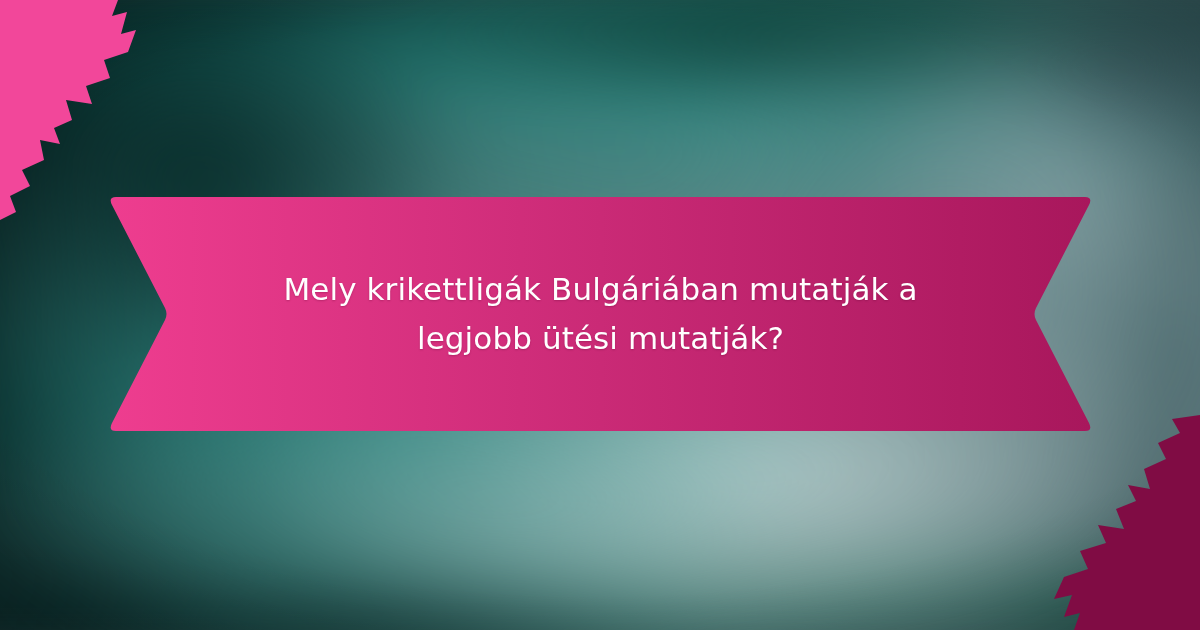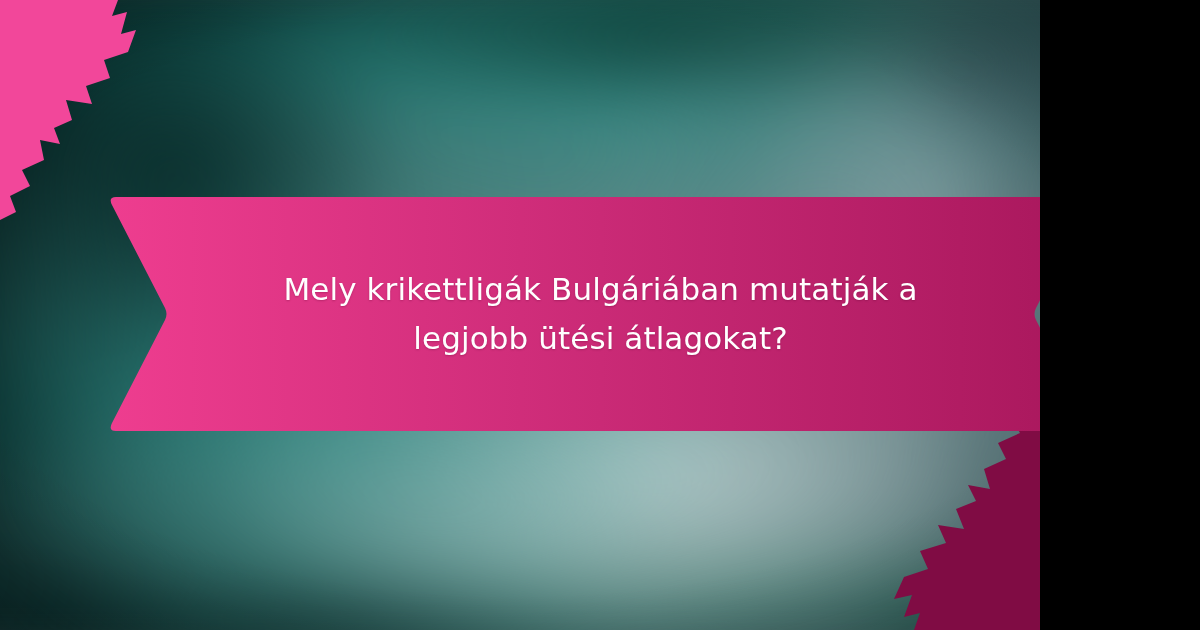--- a/index.html
+++ b/index.html
@@ -6,21 +6,21 @@
     margin: 0;
     padding: 0;
     background: #000;
   }
   body {
     font-family: "DejaVu Sans", sans-serif;
   }
 
   #card {
     position: relative;
-    width: 1040px;
+    width: 1200px;
     height: 630px;
     overflow: hidden;
     background: #737373;
   }
 
   
   .bg-base {
     position: absolute;
     inset: 0;
     background:
@@ -131,16 +131,16 @@
         </linearGradient>
       </defs>
       <path d="M8,2 Q0,2 4,10 L57,113 Q60,119 57,125 L4,228 Q0,236 8,236
                L977,236 Q985,236 981,228 L928,125 Q925,119 928,113
                L981,10 Q985,2 977,2 Z" fill="url(#ribbonGrad)"></path>
     </svg>
   </div>
 
   <div class="ribbon-text">
     <span class="ribbon-line">Mely krikettligák Bulgáriában mutatják a</span>
-    <span class="ribbon-line">legjobb ütési átlagokat?</span>
+    <span class="ribbon-line">legjobb ütési mutatják?</span>
   </div>
 
 </div>
 
 </body></html>

